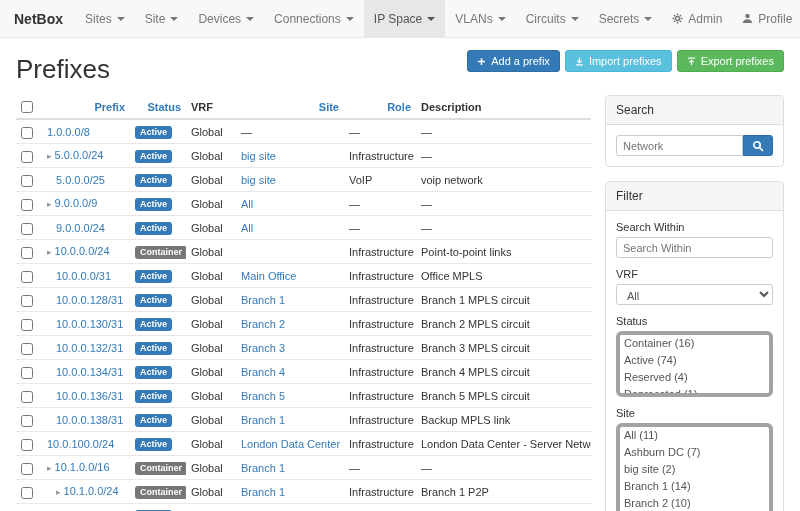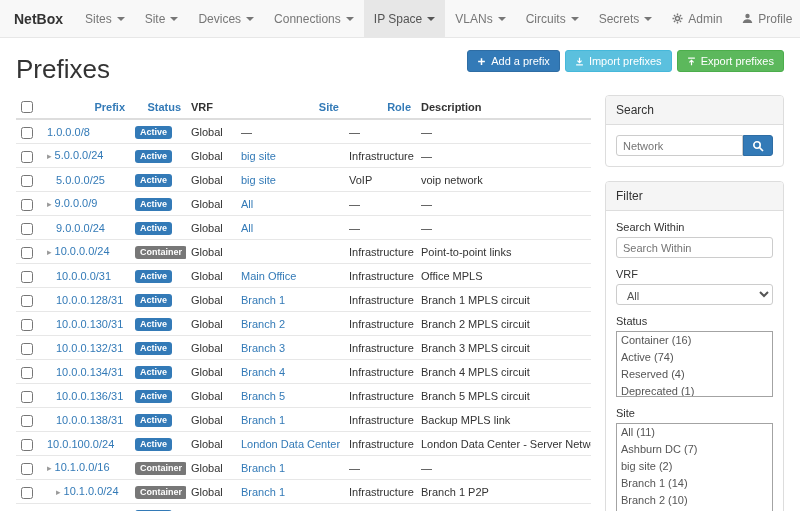--- a/index.html
+++ b/index.html
@@ -82,21 +82,21 @@
   .input-group { display: flex; }
   .input-group .form-control { border-radius: 3px 0 0 3px; flex: 1; min-width: 0; }
   .search-btn {
     width: 30px; background: #337ab7; border: 1px solid #2e6da4;
     border-radius: 0 3px 3px 0; display: flex; align-items: center; justify-content: center;
     cursor: pointer;
   }
   label { display: block; margin: 10px 0 4px; font-size: 11px; color: #333; }
   .panel-body > label:first-child { margin-top: 0; }
   .listbox {
-    border: 1px solid #a3a3a3; border-radius: 0; font-size: 11px; color: #555;
+    border: 4px solid #a3a3a3; border-radius: 6px; font-size: 11px; color: #555;
     overflow-y: scroll; background: #fff; cursor: default;
   }
   .listbox div { padding: 1px 4px; white-space: nowrap; line-height: 15px; }
   .listbox::-webkit-scrollbar { width: 9px; }
   .listbox::-webkit-scrollbar-track { background: #f5f5f5; }
   .listbox::-webkit-scrollbar-thumb { background: #c8c8c8; border-radius: 4px; }
   #status-list { height: 66px; }
   #site-list { height: 122px; }
 </style>
 </head>

